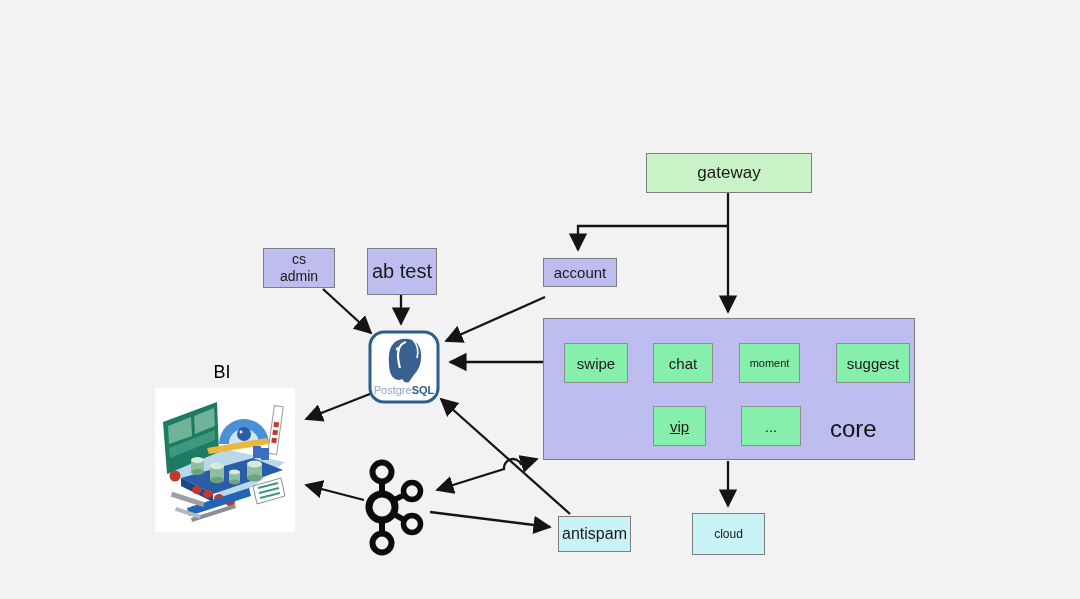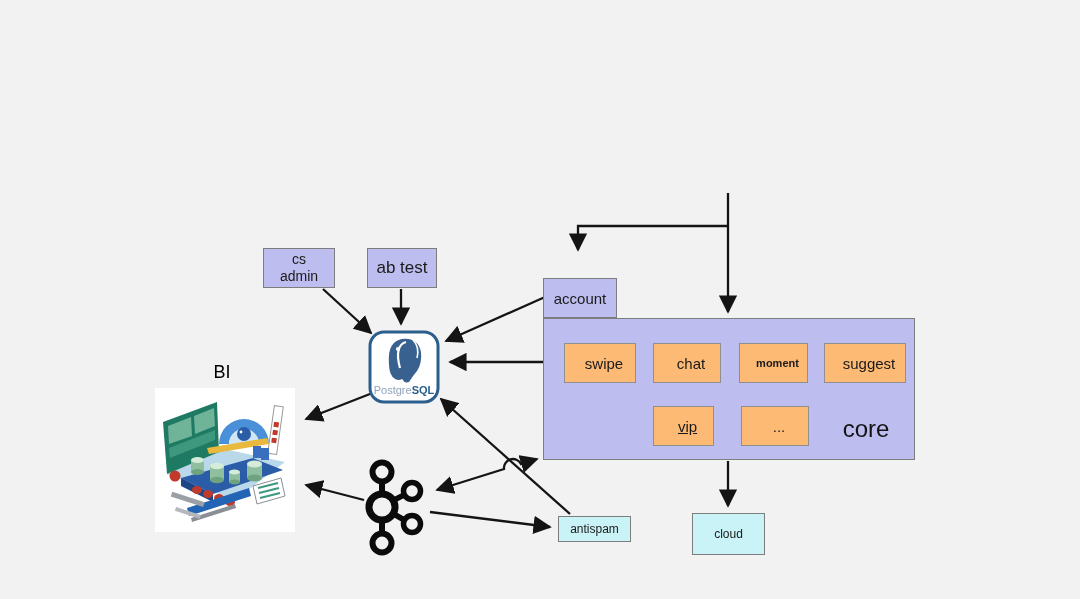--- a/index.html
+++ b/index.html
@@ -5,38 +5,38 @@
   html,body{margin:0;padding:0;}
   .canvas{position:relative;width:1080px;height:599px;background:#f2f2f2;
           font-family:"Liberation Sans",sans-serif;overflow:hidden;}
   .title{position:absolute;left:445px;top:56px;font-family:"Liberation Serif",serif;
          font-size:27px;color:#1c1c1c;letter-spacing:1px;}
   .node{position:absolute;display:flex;align-items:center;justify-content:center;
         border:1.6px solid #7d7d7d;color:#1a1a1a;text-align:center;box-sizing:border-box;}
   .green{background:#c9f2c6;}
   .purple{background:#bdbdf0;}
   .cyan{background:#c9f3f6;}
-  .white{background:#fdba74;border:1.4px solid #8f8f8f;padding-left:8px;}
+  .white{background:#86efac;border:1.4px solid #8f8f8f;}
   .gateway{left:646px;top:153px;width:166px;height:40px;font-size:17px;}
   .cs-admin{left:263px;top:248px;width:72px;height:40px;font-size:14px;line-height:1.25;white-space:pre-line;}
-  .ab-test{left:367px;top:248px;width:70px;height:40px;font-size:17px;}
-  .account{left:543px;top:258px;width:74px;height:40px;font-size:15px;margin-top:20px;}
+  .ab-test{left:367px;top:248px;width:70px;height:47px;font-size:20px;}
+  .account{left:543px;top:258px;width:74px;height:29px;font-size:15px;}
   .core{left:543px;top:318px;width:372px;height:142px;}
   .cbox{position:absolute;display:flex;align-items:center;justify-content:center;
         font-size:15px;color:#1a1a1a;}
   .sw{left:20px;top:24px;width:62px;height:38px;}
   .ch{left:109px;top:24px;width:58px;height:38px;}
-  .mo{left:195px;top:24px;width:59px;height:38px;font-size:11px;font-weight:bold;}
-  .su{left:280px;top:24px;width:72px;height:38px;}
+  .mo{left:195px;top:24px;width:59px;height:38px;font-size:11px;}
+  .su{left:292px;top:24px;width:72px;height:38px;}
   .us{left:20px;top:85px;width:62px;height:40px;}
   .vi{left:109px;top:87px;width:51px;height:38px;text-decoration:underline;}
   .do{left:197px;top:87px;width:58px;height:38px;}
-  .core-label{position:absolute;left:286px;top:96px;width:72px;text-align:center;
+  .core-label{position:absolute;left:286px;top:96px;width:72px;text-align:left;
               font-size:24px;color:#141414;}
-  .antispam{left:558px;top:516px;width:73px;height:26px;font-size:12px;}
+  .antispam{left:558px;top:516px;width:73px;height:36px;font-size:16px;}
   .cloud{left:692px;top:513px;width:73px;height:42px;font-size:12px;}
   .bi-label{position:absolute;left:190px;top:362px;width:64px;text-align:center;
             font-size:18px;color:#000000;}
   .abs{position:absolute;}
   svg{display:block;}
   .edges{position:absolute;left:0;top:0;pointer-events:none;}
   .edge{stroke:#141414;stroke-width:2.3;fill:none;}
 </style>
 </head>
 <body>
@@ -57,20 +57,21 @@
     <path class="edge" d="M545,297 L446,341" marker-end="url(#ah)"></path>
     <path class="edge" d="M543,362 L450,362" marker-end="url(#ah)"></path>
     <path class="edge" d="M570,514 L441,399" marker-end="url(#ah)"></path>
     <path class="edge" d="M375,392 L306,419" marker-end="url(#ah)"></path>
     <path class="edge" d="M364,500 L306,485" marker-end="url(#ah)"></path>
     <path class="edge" d="M437,490 L504,469 A9,9 0 0 1 521,464 L537,459" marker-start="url(#ah)" marker-end="url(#ah)"></path>
     <path class="edge" d="M430,512 L550,527" marker-end="url(#ah)"></path>
     <path class="edge" d="M728,461 L728,506" marker-end="url(#ah)"></path>
   </svg>
 
+  <div class="node green gateway">gateway</div>
   <div class="node purple cs-admin">cs
 admin</div>
   <div class="node purple ab-test">ab test</div>
   <div class="node purple account">account</div>
 
   <div class="node purple core">
     <div class="cbox white sw">swipe</div>
     <div class="cbox white ch">chat</div>
     <div class="cbox white mo">moment</div>
     <div class="cbox white su">suggest</div>

